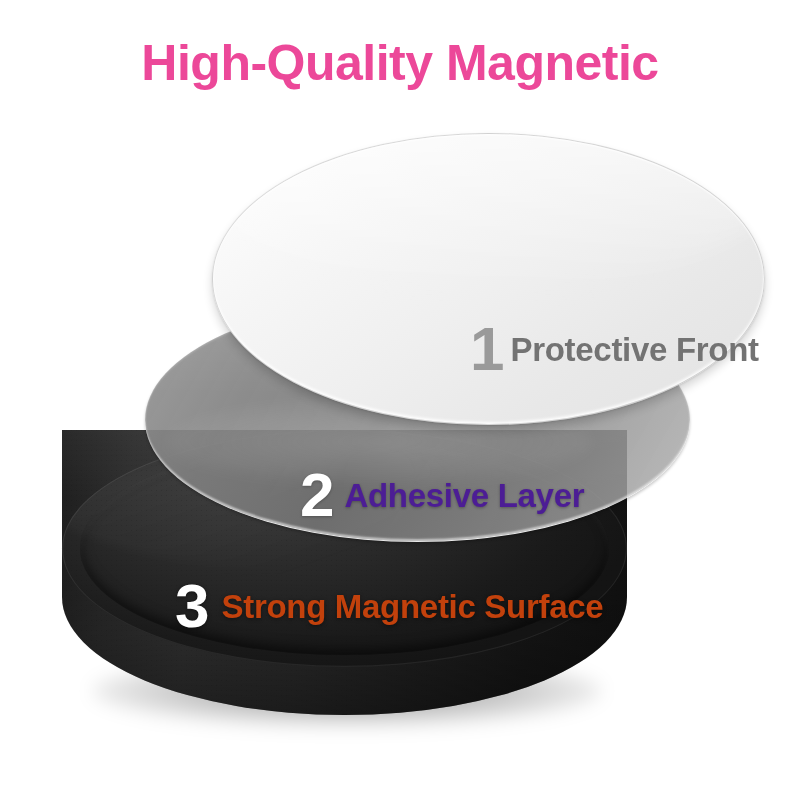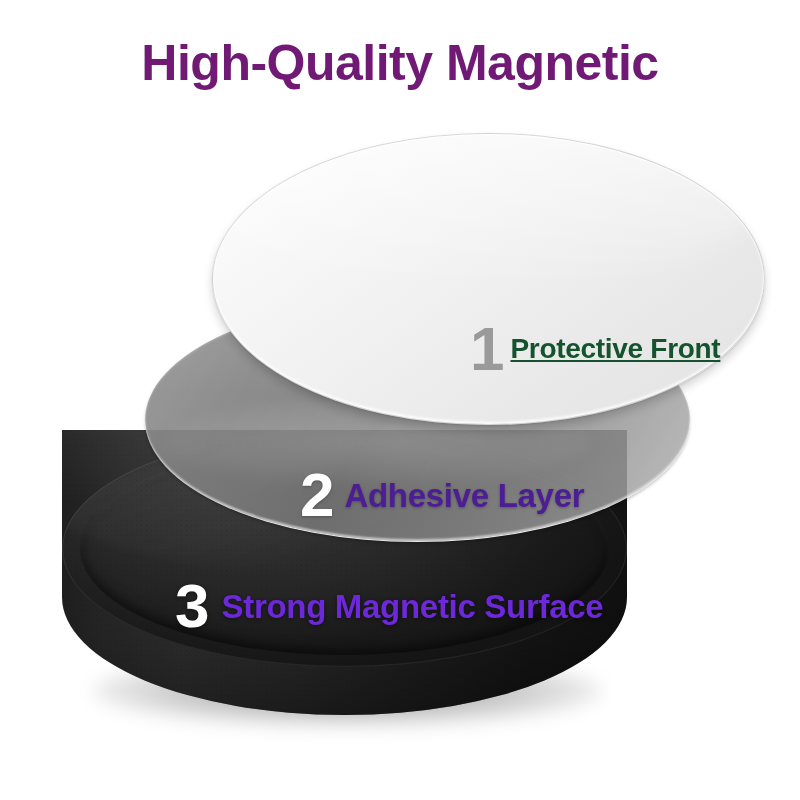--- a/index.html
+++ b/index.html
@@ -26,21 +26,21 @@
   
   #title {
     position: absolute;
     top: 36px;
     left: 0;
     width: 800px;
     text-align: center;
     font-size: 50px;
     font-weight: bold;
     letter-spacing: -0.5px;
-    color: #701a75;
+    color: #ec4899;
     line-height: 1.1;
     white-space: nowrap;
     user-select: none;
   }
 
   
   #stack {
     position: absolute;
     left: 0;
     top: 0;
@@ -265,24 +265,23 @@
   #callout-1 {
     left: 470px;
     top: 318px;
   }
   #callout-1 .num {
     font-size: 62px;
     color: #9a9a9a;
     margin-right: 6px;
   }
   #callout-1 .txt {
-    font-size: 28px;
-    color: #14532d;
+    font-size: 33px;
+    color: #737373;
     letter-spacing: -0.3px;
-    text-decoration: underline;
   }
 
   #callout-2 {
     left: 300px;
     top: 464px;
   }
   #callout-2 .num {
     font-size: 62px;
     color: #ffffff;
     margin-right: 10px;
@@ -300,21 +299,21 @@
     top: 575px;
   }
   #callout-3 .num {
     font-size: 62px;
     color: #ffffff;
     margin-right: 12px;
     text-shadow: 0 1px 4px rgba(0,0,0,0.45);
   }
   #callout-3 .txt {
     font-size: 33px;
-    color: #6d28d9;
+    color: #c2410c;
     letter-spacing: -0.3px;
     text-shadow: 0 1px 4px rgba(0,0,0,0.45);
   }
 </style>
 </head>
 <body>
 
 <div id="poster">
 
   <div id="title">High-Quality Magnetic</div>

